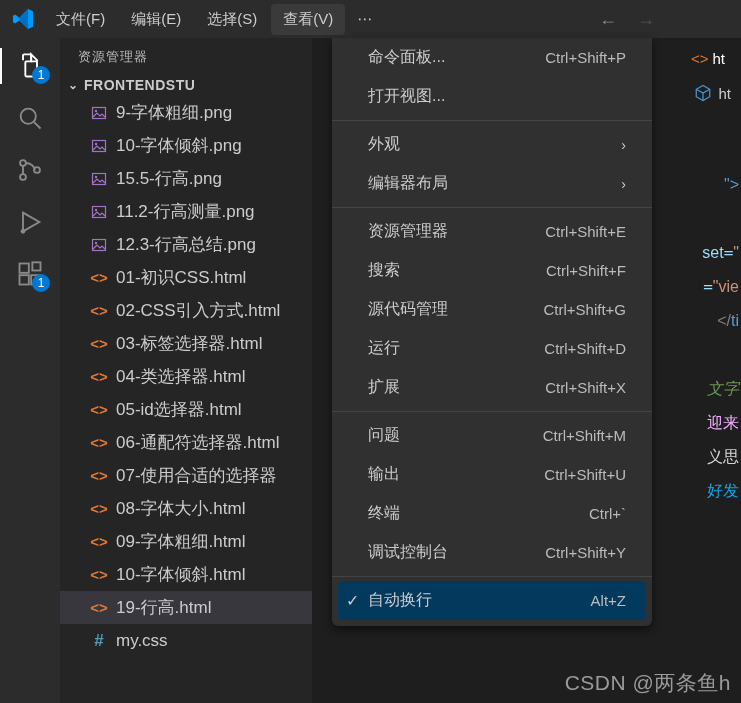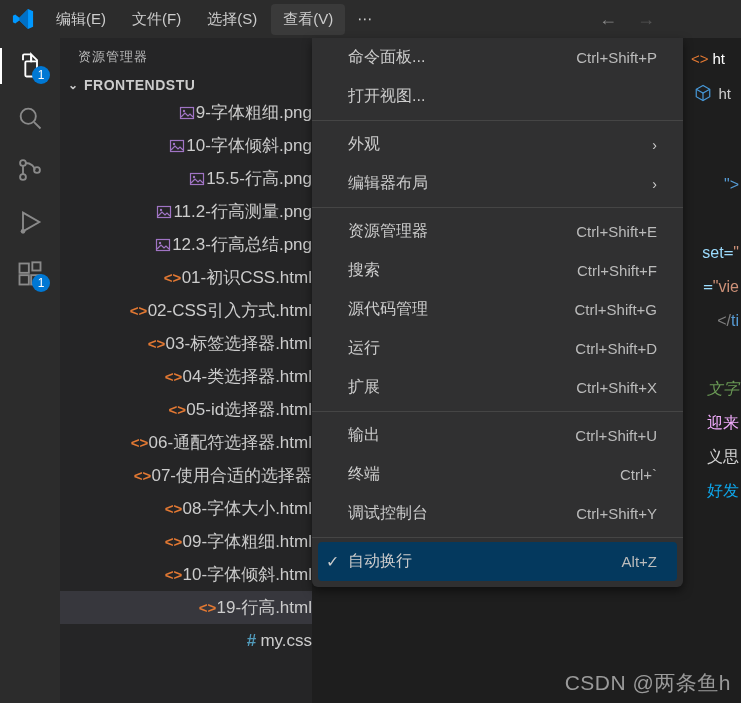--- a/index.html
+++ b/index.html
@@ -23,37 +23,37 @@
   .act-item.selected { color: #ffffff; }
   .act-item.selected::before { content: ""; position: absolute; left: -14px; top: -2px; width: 2px; height: 36px; background: #ffffff; }
   .badge { position: absolute; bottom: -2px; right: -4px; background: #0078d4; color: #fff; border-radius: 50%; width: 18px; height: 18px; font-size: 12px; display: flex; align-items: center; justify-content: center; }
 
   
   .sidebar { width: 252px; background: #252526; display: flex; flex-direction: column; }
   .side-title { padding: 10px 14px 8px 18px; font-size: 13px; color: #bbbbbb; letter-spacing: 1px; }
   .folder-header { display: flex; align-items: center; gap: 4px; padding: 3px 6px; font-size: 14px; font-weight: bold; color: #cccccc; }
   .chevron { font-size: 12px; color: #cccccc; margin: 0 2px; }
   .tree { flex: 1; overflow: hidden; }
-  .tree-row { display: flex; align-items: center; height: 33px; padding-left: 30px; white-space: nowrap; overflow: hidden; color: #cccccc; justify-content: flex-end; } 
+  .tree-row { display: flex; align-items: center; height: 33px; padding-left: 30px; gap: 8px; white-space: nowrap; overflow: hidden; color: #cccccc; } 
   .tree-row.selected { background: #37373d; }
   .file-icon { width: 18px; height: 18px; flex-shrink: 0; display:flex; align-items:center; justify-content:center; }
   .label { font-size: 17px; }
 
   
   .editor { flex: 1; background: #1e1e1e; position:relative; overflow:hidden;}
   .editor-tabs { height: 40px; display:flex; align-items:center; justify-content:flex-end; padding-right: 8px; color:#e37933;}
   .editor-tab { display:flex; align-items:center; gap:4px; padding:6px 8px;}
   .editor-breadcrumb { position:absolute; top:46px; right:10px; display:flex; align-items:center; gap:6px; color:#aaaaaa;}
   .code-peek { position:absolute; top:130px; right:0; color:#9cdcfe; font-family: Consolas, monospace; font-size:16px; line-height:34px; text-align:right; white-space:pre; padding-right:2px;}
   .cn-comment { color:#6a9955;font-style:italic; }
   .tag-close { color:#808080;}
   .t-blue { color:#569cd6;}
 
   
-  .dropdown { position: absolute; top: 38px; left: 312px; width: 371px; background: #303031; border-radius: 0 0 6px 6px; box-shadow: 0 4px 10px rgba(0,0,0,0.5); padding-bottom:6px;text-align:right; }
+  .dropdown { position: absolute; top: 38px; left: 332px; width: 320px; background: #303031; border-radius: 0 0 6px 6px; box-shadow: 0 4px 10px rgba(0,0,0,0.5); padding-bottom:6px;text-align:right; }
   .dd-item { display: flex; align-items: center; justify-content: space-between; height: 39px; padding: 0 26px 0 36px; color: #cccccc; font-size: 16px; position: relative; }
   .dd-item.highlight { background: #04395e; border-radius:4px; margin:0 6px; padding: 0 20px 0 30px; }
   .dd-item .short { color: #bbbbbb; font-size: 15px; }
   .dd-sep { height: 1px; background: #454545; margin: 4px 0; }
   .dd-chevron { color: #cccccc; font-size: 14px; }
   .dd-check { position: absolute; left: 12px; }
   .dd-item.highlight .dd-check { left: 8px; }
 
   
   .watermark { position: absolute; right: 10px; bottom: 6px; color: #9a9a9a; font-size: 21px; letter-spacing: 0.5px; }
@@ -62,22 +62,22 @@
 <body>
 
 <div class="titlebar">
   <div class="logo">
     <svg width="22" height="22" viewBox="0 0 24 24">
         <path fill="#0098ff" d="M23 3.5 17.5 1 8 10.5 3.5 7 1 8.5v7L3.5 17 8 13.5l9.5 9.5L23 20.5z"></path>
         <path fill="#0066b8" d="M17.5 1v22L8 13.5V10.5z" opacity="0.8"></path>
       </svg>
   </div>
   <div class="menubar">
+    <div class="menu-item">文件(F)</div>
     <div class="menu-item">编辑(E)</div>
-    <div class="menu-item">文件(F)</div>
     <div class="menu-item">选择(S)</div>
     <div class="menu-item active">查看(V)</div>
     <div class="menu-item ellipsis">⋯</div>
   </div>
   <div class="nav-arrows">
     <span>←</span>
     <span style="color:#555">→</span>
   </div>
 </div>
 
@@ -318,20 +318,24 @@
     <div class="dd-item">
       <span>运行</span>
       <span class="short">Ctrl+Shift+D</span>
     </div>
     <div class="dd-item">
       <span>扩展</span>
       <span class="short">Ctrl+Shift+X</span>
     </div>
     <div class="dd-sep"></div>
     <div class="dd-item">
+      <span>问题</span>
+      <span class="short">Ctrl+Shift+M</span>
+    </div>
+    <div class="dd-item">
       <span>输出</span>
       <span class="short">Ctrl+Shift+U</span>
     </div>
     <div class="dd-item">
       <span>终端</span>
       <span class="short">Ctrl+`</span>
     </div>
     <div class="dd-item">
       <span>调试控制台</span>
       <span class="short">Ctrl+Shift+Y</span>

